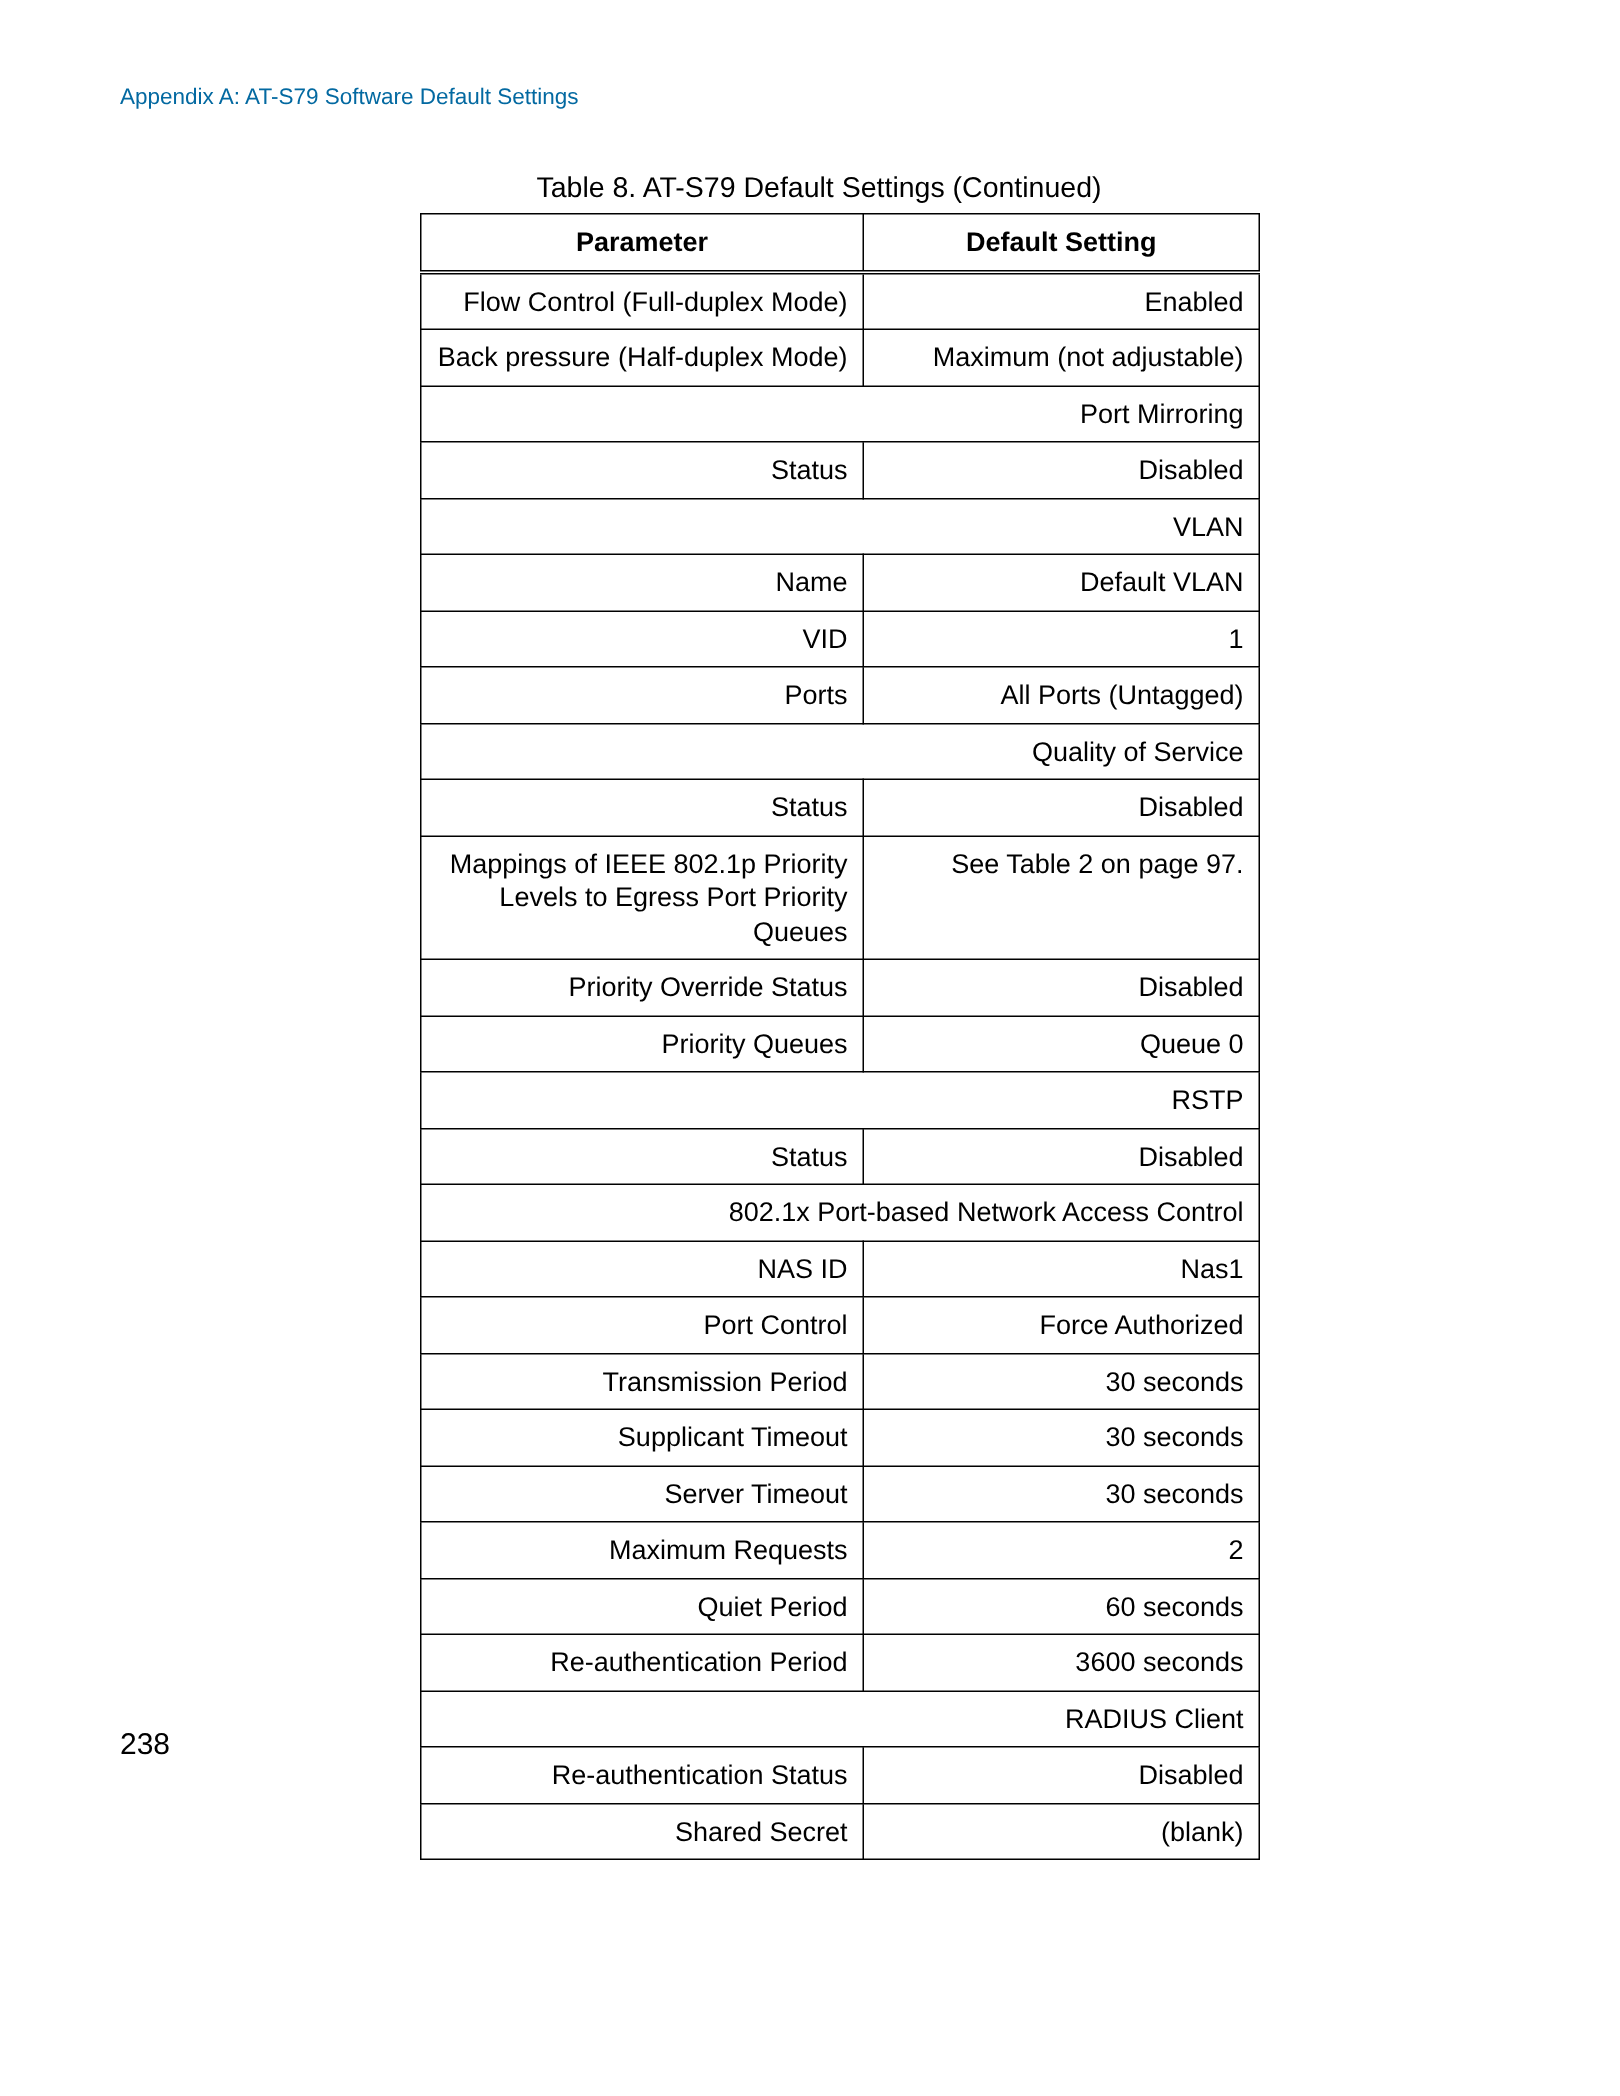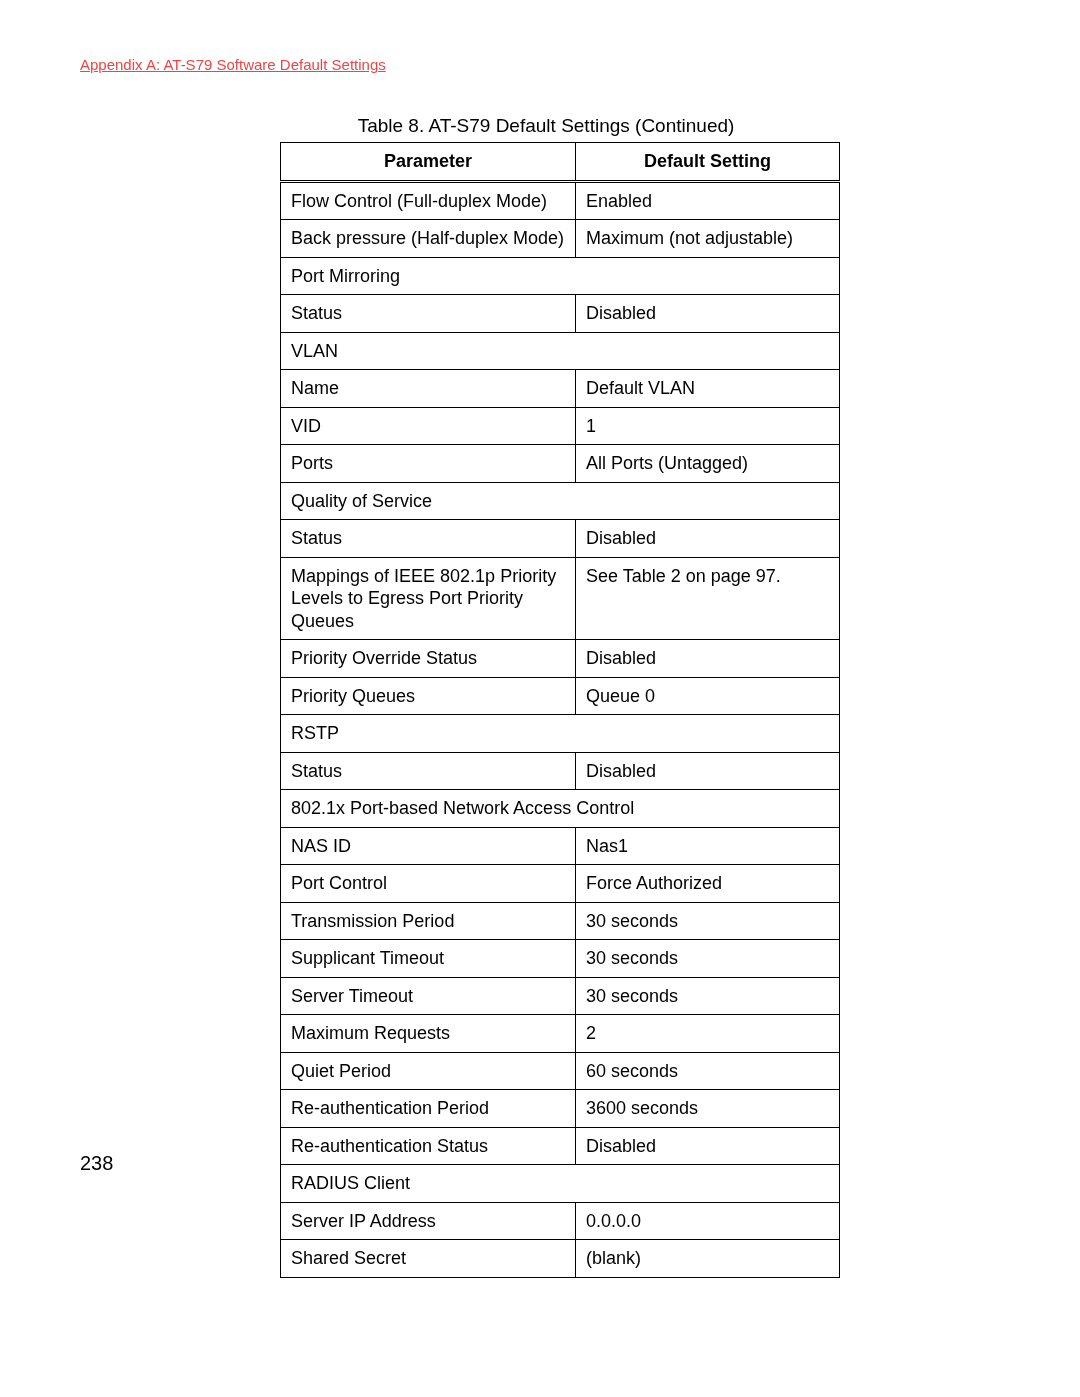--- a/index.html
+++ b/index.html
@@ -12,22 +12,21 @@
       height: 1397px;
       background: #ffffff;
       font-family: Arial, Helvetica, sans-serif;
       position: relative;
     }
     .page-header {
       position: absolute;
       top: 56px;
       left: 80px;
       font-size: 15px;
-      color: #ef4444;
-      text-decoration: underline;
+      color: #0369a1;
     }
     .table-caption {
       position: absolute;
       top: 115px;
       left: 0;
       width: 1080px;
       text-align: center;
       font-size: 19px;
       color: #000;
       padding-left: 12px;
@@ -38,21 +37,21 @@
       left: 280px;
       width: 560px;
       border-collapse: collapse;
       border: 1.5px solid #000;
     }
     .settings-table th,
     .settings-table td {
       border: 1px solid #000;
       padding: 7px 10px;
       font-size: 18px;
-      text-align: left;
+      text-align: right;
       vertical-align: top;
       line-height: 1.25;
     }
     .settings-table th {
       font-weight: bold;
       text-align: center;
     }
     .settings-table th:first-child {
       width: 295px;
     }
@@ -170,29 +169,25 @@
       </tr>
       <tr>
         <td>Quiet Period</td>
         <td>60 seconds</td>
       </tr>
       <tr>
         <td>Re-authentication Period</td>
         <td>3600 seconds</td>
       </tr>
       <tr>
-        <td>Re-authentication Status</td>
-        <td>Disabled</td>
-      </tr>
-      <tr>
         <td colspan="2" class="section-header">RADIUS Client</td>
       </tr>
       <tr>
-        <td>Server IP Address</td>
-        <td>0.0.0.0</td>
+        <td>Re-authentication Status</td>
+        <td>Disabled</td>
       </tr>
       <tr>
         <td>Shared Secret</td>
         <td>(blank)</td>
       </tr>
     </tbody>
 </table>
 
 <div class="page-number">238</div>
 

